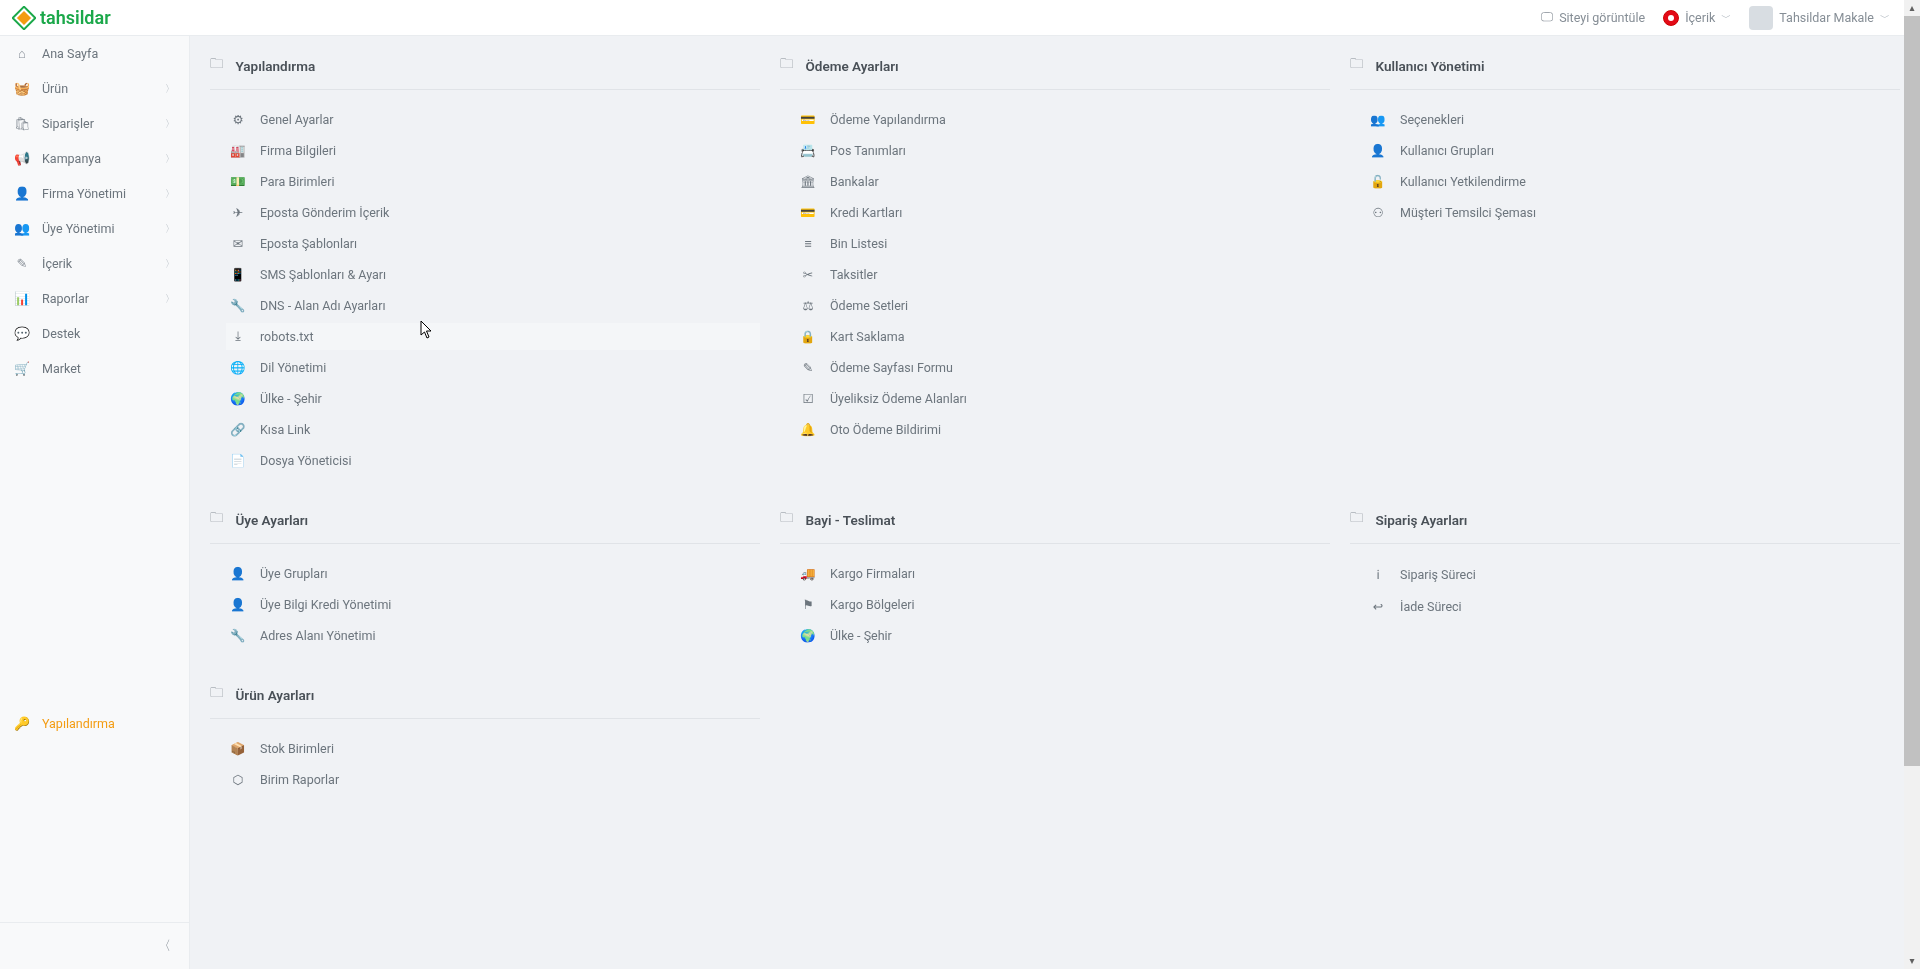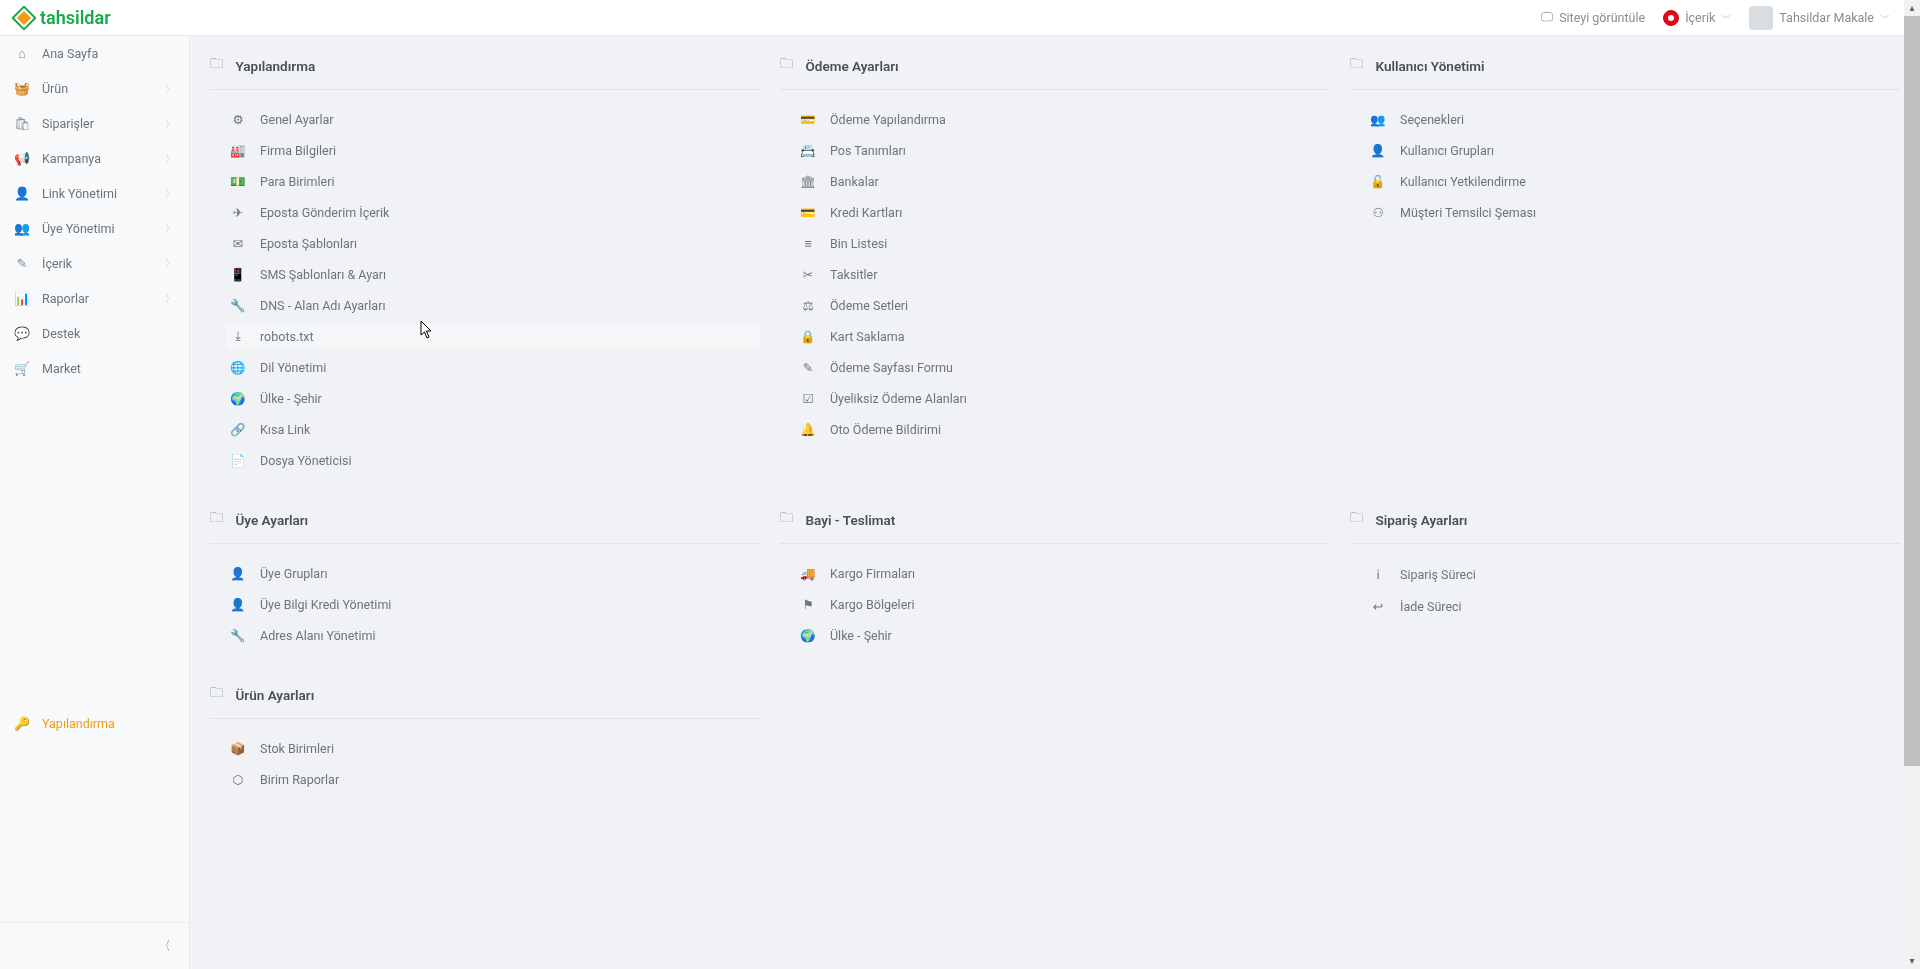--- a/index.html
+++ b/index.html
@@ -164,21 +164,21 @@
               <span>Siparişler</span>
               <span class="chev">〉</span>
             </div>
             <div class="side-item">
               <span class="ic u">📢</span>
               <span>Kampanya</span>
               <span class="chev">〉</span>
             </div>
             <div class="side-item">
               <span class="ic u">👤</span>
-              <span>Link Yönetimi</span>
+              <span>Firma Yönetimi</span>
               <span class="chev">〉</span>
             </div>
             <div class="side-item">
               <span class="ic u">👥</span>
               <span>Üye Yönetimi</span>
               <span class="chev">〉</span>
             </div>
             <div class="side-item">
               <span class="ic u">✎</span>
               <span>İçerik</span>

